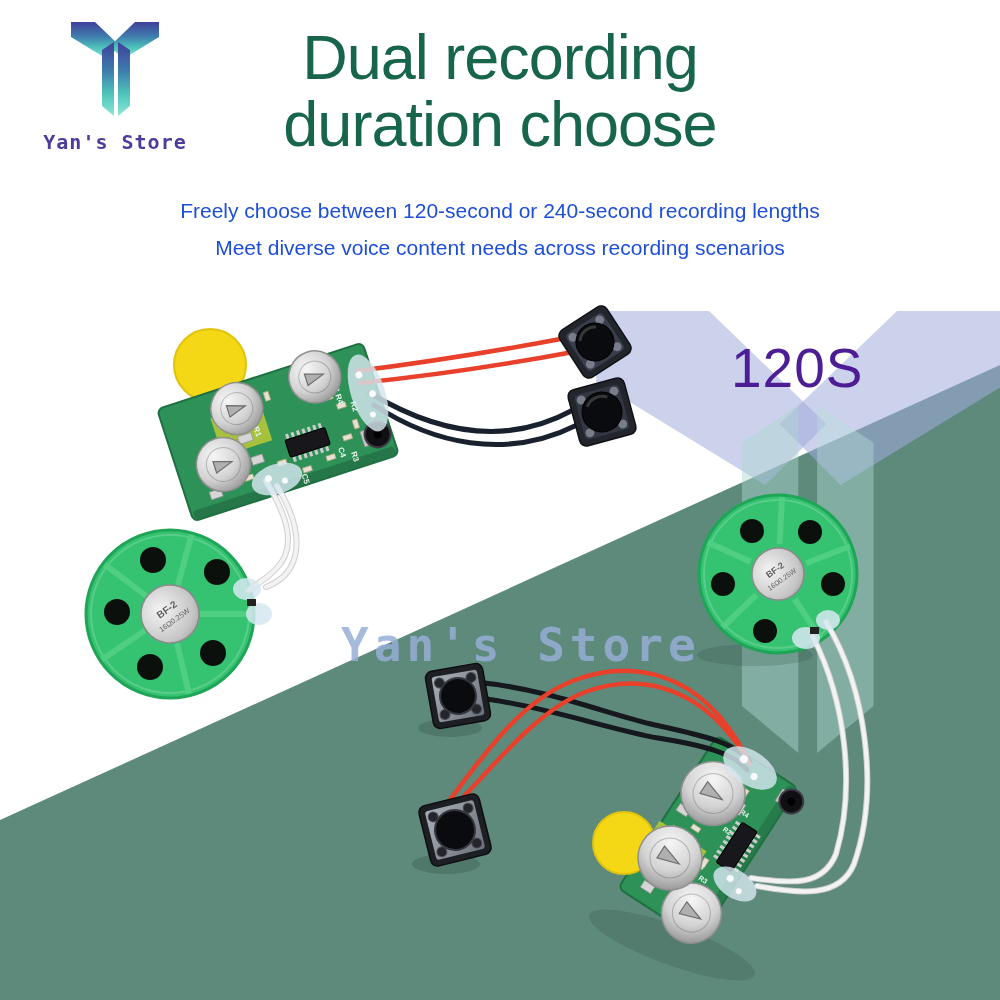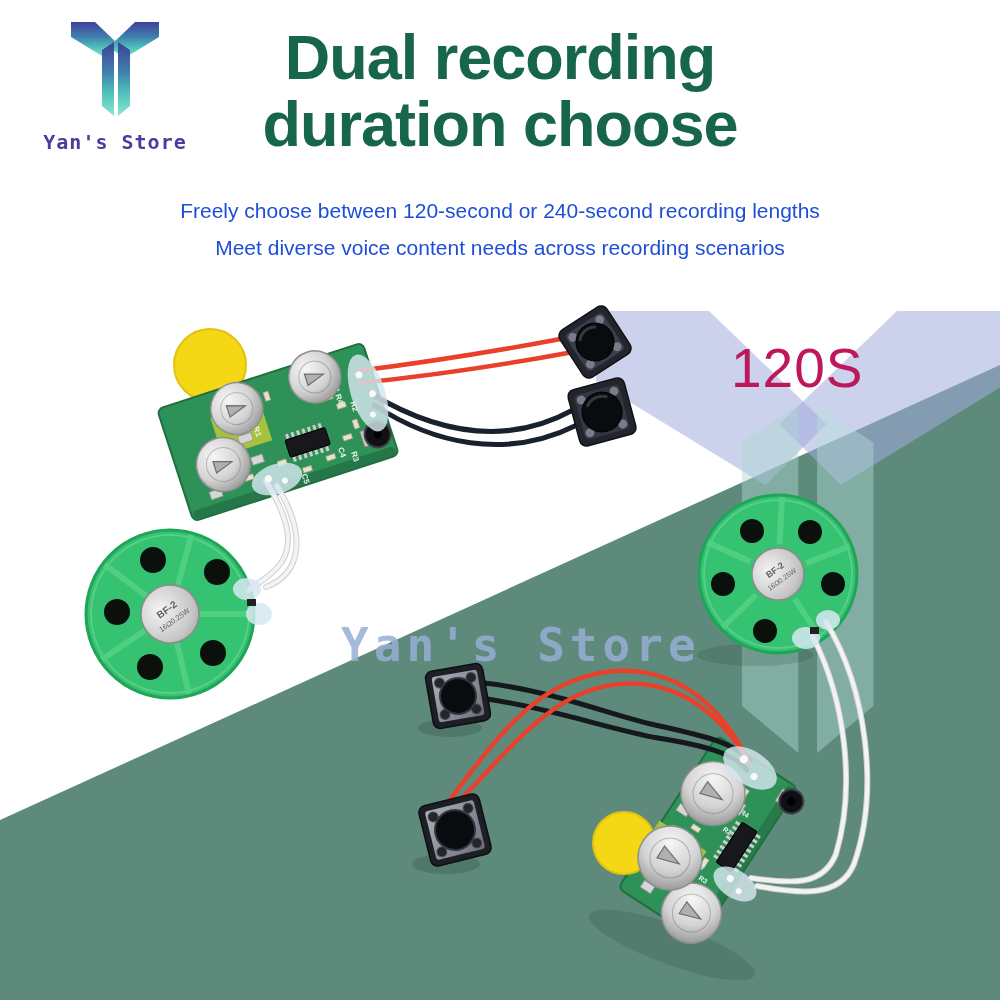--- a/index.html
+++ b/index.html
@@ -4,27 +4,27 @@
 <style>
   html,body{margin:0;padding:0;background:#fff;}
   #canvas{position:relative;width:1000px;height:1000px;overflow:hidden;background:#ffffff;font-family:"Liberation Sans",sans-serif;}
   .abs{position:absolute;}
   #diagonal{left:0;top:0;width:1000px;height:1000px;background:#5e8a7c;
     clip-path:polygon(0 82%,100% 36.5%,100% 100%,0 100%);}
   #brand{left:40px;top:16px;width:150px;text-align:center;}
   #brand-name{margin-top:4px;font-family:"DejaVu Sans Mono",monospace;font-weight:bold;
     font-size:20px;letter-spacing:1px;color:#4a3d9c;white-space:nowrap;}
   #title{left:0;top:24px;width:1000px;text-align:center;color:#17654a;
-    font-weight:bold;font-size:63px;line-height:67px;letter-spacing:-1px;}
+    font-weight:normal;font-size:63px;line-height:67px;letter-spacing:-1px;}
   #subtitle{left:0;top:192px;width:1000px;text-align:center;color:#1d4ed8;
     font-size:21px;line-height:37px;}
   #watermark-text{left:341px;top:618px;font-family:"DejaVu Sans Mono",monospace;
     font-weight:bold;font-size:46px;letter-spacing:5px;color:#97aed6;opacity:.85;white-space:nowrap;}
   .dur-label{font-size:55px;font-weight:400;letter-spacing:1px;white-space:nowrap;}
-  #label-120{left:731px;top:336px;color:#be185d;}
+  #label-120{left:731px;top:336px;color:#4c1d95;}
   #label-240{left:179px;top:843px;color:#ffffff;}
   #scene{left:0;top:0;}
   svg text{font-family:"Liberation Sans",sans-serif;}
 </style>
 </head>
 <body>
 
 <div id="canvas">
 
   <div id="diagonal" class="abs"></div>

